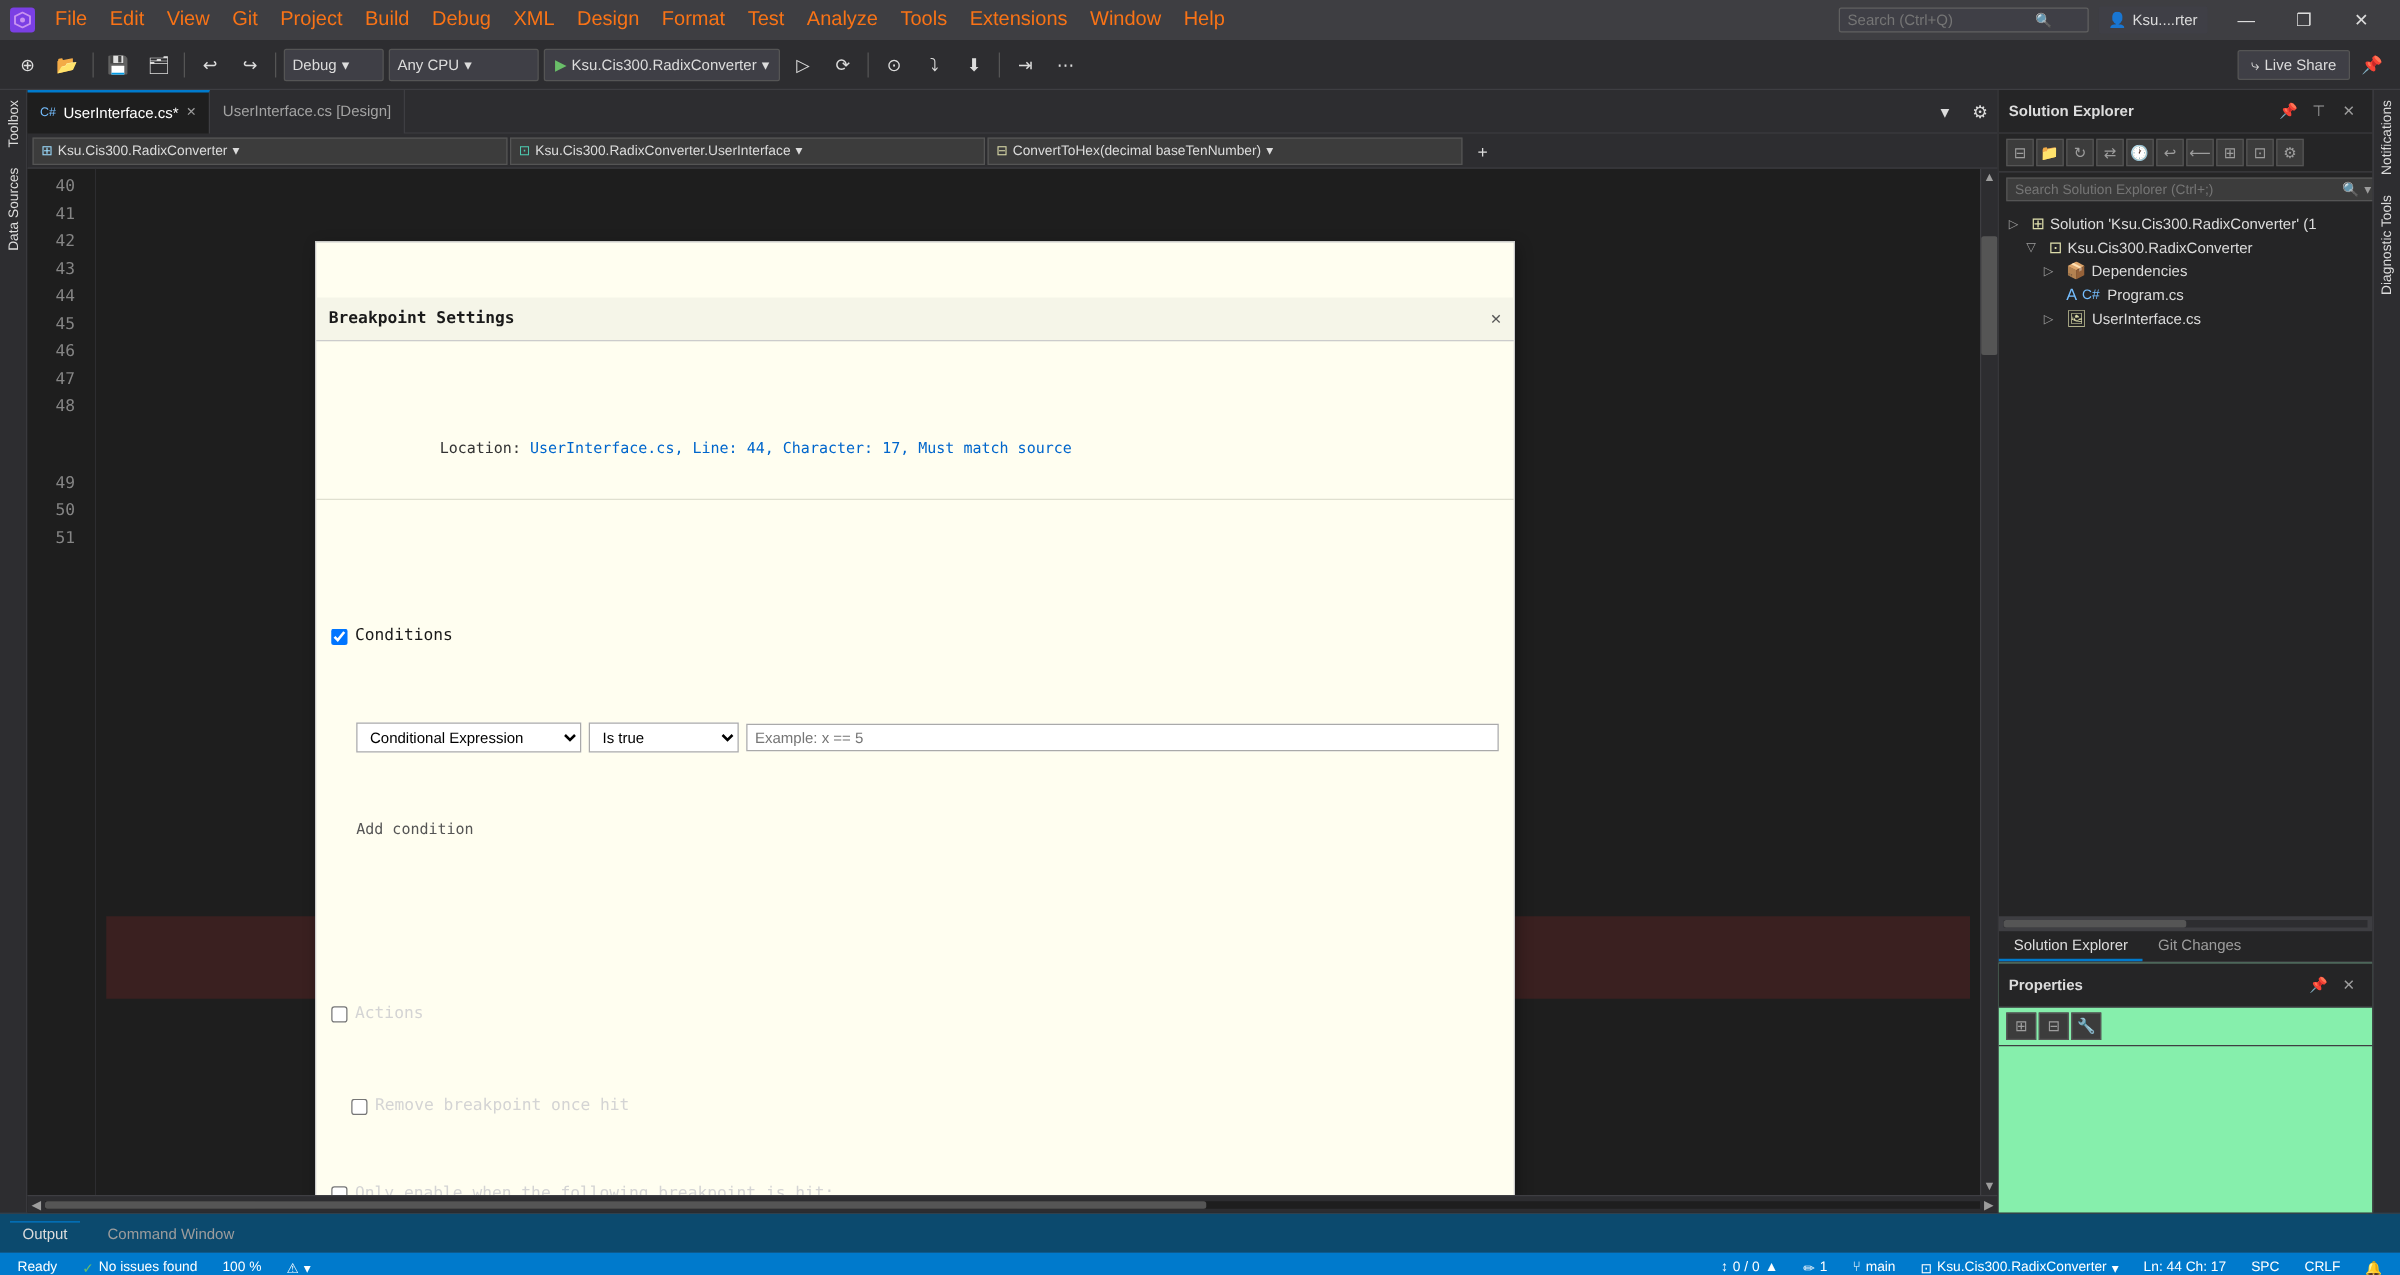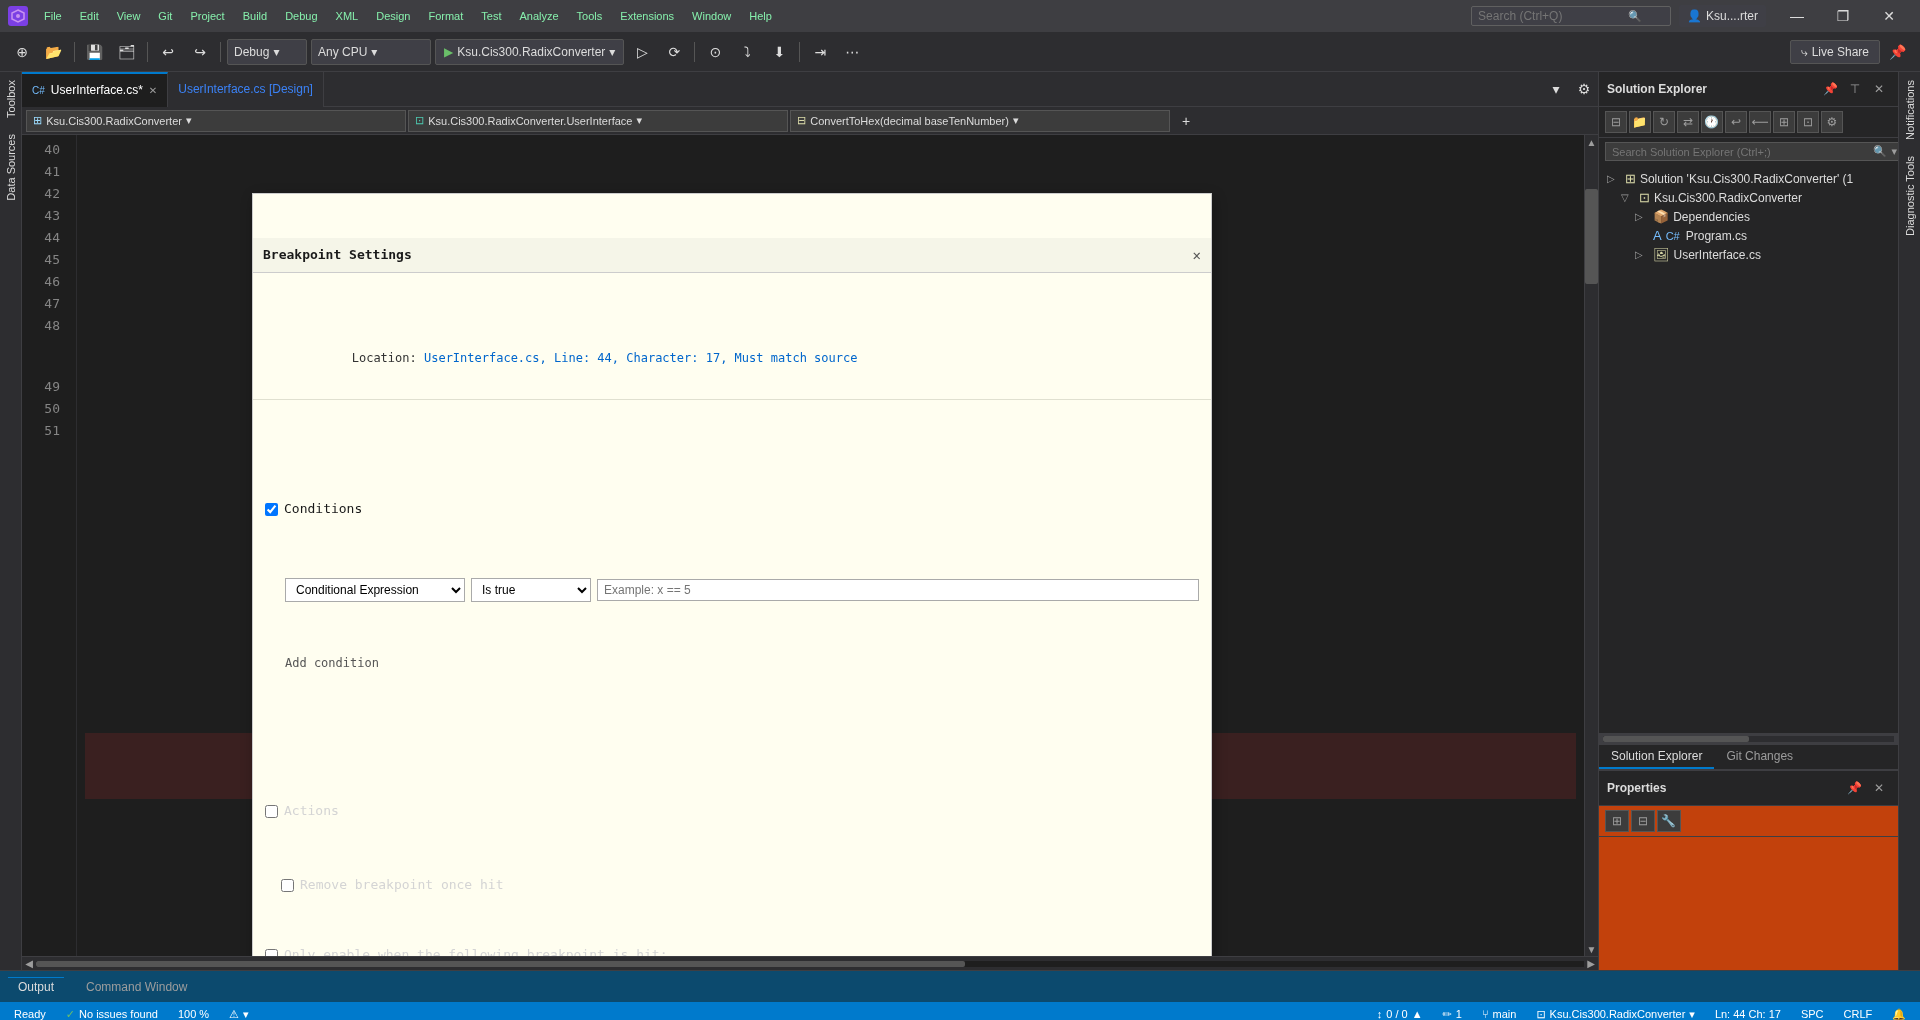--- a/index.html
+++ b/index.html
@@ -2,21 +2,21 @@
 <html><head>
   <meta charset="utf-8">
   <style>
     * { box-sizing: border-box; margin: 0; padding: 0; }
     body { font-family: 'Segoe UI', sans-serif; font-size: 12px; background: #2d2d30; color: #dcdcdc; width: 1920px; height: 1020px; overflow: hidden; }
 
     
     .title-bar { display: flex; align-items: center; background: #3e3e42; height: 32px; padding: 0 8px; gap: 8px; }
     .title-bar .app-icon { width: 20px; height: 20px; background: #7b3fe4; border-radius: 3px; display: flex; align-items: center; justify-content: center; color: white; font-size: 11px; font-weight: bold; }
     .title-bar .menu-bar { display: flex; gap: 2px; flex: 1; }
-    .title-bar .menu-item { padding: 4px 8px; cursor: pointer; color: #86efac; font-size: 11px; border-radius: 2px; }
+    .title-bar .menu-item { padding: 4px 8px; cursor: pointer; color: #f97316; font-size: 16px; border-radius: 2px; }
     .search-box { display: flex; align-items: center; background: #3f3f46; border: 1px solid #606060; border-radius: 2px; padding: 2px 6px; width: 200px; }
     .search-box input { background: transparent; border: none; outline: none; color: #dcdcdc; font-size: 12px; width: 150px; }
     .search-box span { color: #999; font-size: 11px; }
     .title-profile { display: flex; align-items: center; gap: 4px; padding: 4px 8px; background: #3f3f46; border-radius: 2px; color: #dcdcdc; font-size: 12px; cursor: pointer; }
     .window-controls { display: flex; gap: 0; }
     .window-btn { width: 46px; height: 32px; display: flex; align-items: center; justify-content: center; cursor: pointer; color: #dcdcdc; font-size: 14px; }
 
     
     .toolbar { display: flex; align-items: center; background: #2d2d30; height: 40px; padding: 0 8px; gap: 4px; border-bottom: 1px solid #3e3e42; }
     .toolbar-btn { display: flex; align-items: center; justify-content: center; width: 28px; height: 28px; cursor: pointer; color: #dcdcdc; font-size: 14px; border-radius: 2px; }
@@ -28,21 +28,21 @@
 
     
     .toolbox-panel { width: 22px; background: #2d2d30; display: flex; flex-direction: column; align-items: center; border-right: 1px solid #3e3e42; }
     .toolbox-label { writing-mode: vertical-rl; transform: rotate(180deg); color: #dcdcdc; font-size: 11px; padding: 8px 4px; cursor: pointer; }
 
     
     .editor-container { flex: 1; display: flex; flex-direction: column; background: #1e1e1e; }
 
     
     .tab-bar { display: flex; align-items: center; background: #2d2d30; height: 35px; border-bottom: 1px solid #3e3e42; }
-    .tab { display: flex; align-items: center; padding: 0 10px; height: 35px; cursor: pointer; font-size: 12px; color: #3b82f6; background: #2d2d30; border-right: 1px solid #3e3e42; gap: 6px; white-space: nowrap; }
+    .tab { display: flex; align-items: center; padding: 0 10px; height: 35px; cursor: pointer; font-size: 12px; color: #a3a3a3; background: #2d2d30; border-right: 1px solid #3e3e42; gap: 6px; white-space: nowrap; }
     .tab.active { background: #1e1e1e; color: #ffffff; border-top: 2px solid #007acc; }
     .tab .close-tab { color: #9d9d9d; font-size: 10px; cursor: pointer; }
     .tab-icon { color: #75beff; font-size: 10px; }
 
     
     .code-nav { display: flex; align-items: center; background: #2d2d30; height: 28px; border-bottom: 1px solid #3e3e42; gap: 2px; padding: 0 4px; }
     .code-nav-dropdown { display: flex; align-items: center; background: #3c3c3c; border: 1px solid #555; height: 22px; padding: 0 6px; cursor: pointer; color: #dcdcdc; font-size: 11px; gap: 4px; flex: 1; max-width: 380px; }
 
     
     .code-editor { flex: 1; display: flex; overflow: hidden; position: relative; }
@@ -82,21 +82,21 @@
     .tree-expand { color: #9d9d9d; font-size: 10px; width: 14px; }
     .tree-icon { font-size: 13px; }
     .tree-label { font-size: 12px; }
     .tree-indent1 { padding-left: 18px; }
     .tree-indent2 { padding-left: 32px; }
     .panel-tabs { display: flex; border-bottom: 1px solid #3e3e42; }
     .panel-tab { padding: 4px 12px; font-size: 12px; cursor: pointer; color: #9d9d9d; }
     .panel-tab.active { color: #dcdcdc; border-bottom: 2px solid #007acc; }
 
     
-    .props-panel { height: 200px; background: #c2410c; border-top: 1px solid #3e3e42; display: flex; flex-direction: column; }
+    .props-panel { height: 200px; background: #86efac; border-top: 1px solid #3e3e42; display: flex; flex-direction: column; }
     .props-toolbar { display: flex; gap: 2px; padding: 4px 6px; border-bottom: 1px solid #3e3e42; }
     .props-btn { width: 24px; height: 22px; display: flex; align-items: center; justify-content: center; cursor: pointer; color: #9d9d9d; font-size: 12px; background: #3c3c3c; border: 1px solid #555; }
 
     
     .status-bar { display: flex; align-items: center; background: #007acc; height: 24px; padding: 0 10px; gap: 12px; color: white; font-size: 11px; }
     .status-item { display: flex; align-items: center; gap: 4px; cursor: pointer; padding: 0 4px; }
     .status-right { margin-left: auto; display: flex; gap: 12px; }
 
     
     .bottom-tabs { display: flex; align-items: center; background: #0c4a6e; height: 32px; border-top: 1px solid #3e3e42; padding: 0 8px; gap: 12px; }

